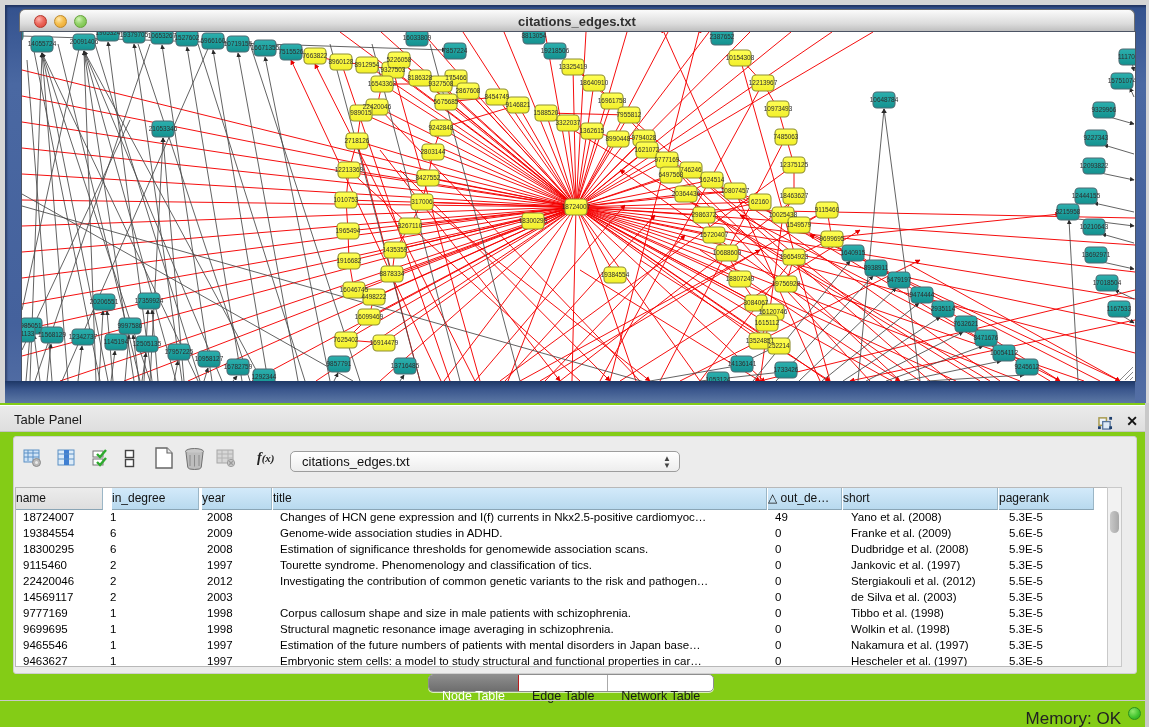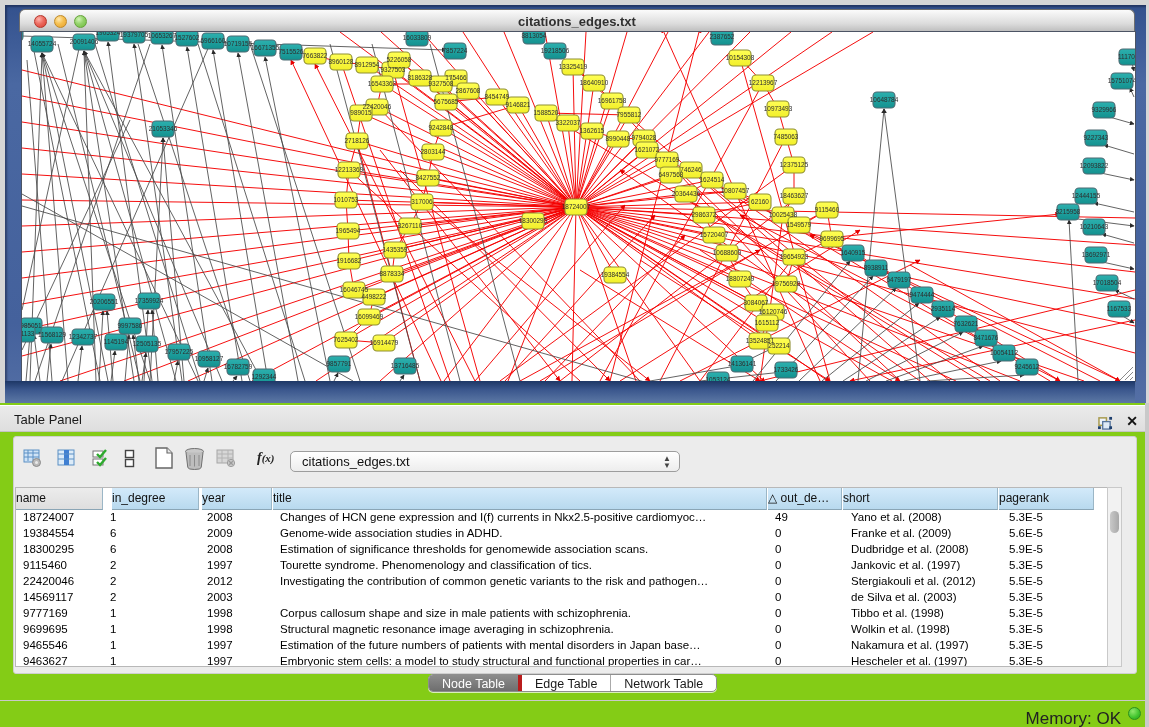--- a/index.html
+++ b/index.html
@@ -27,23 +27,23 @@
 .c0{left:7px;width:82px}
 .c1{left:94px;width:92px}
 .c2{left:191px;width:68px}
 .c3{left:264px;width:490px}
 .c4{left:759px;width:70px}
 .c5{left:835px;width:160px}
 .c6{left:993px;width:100px}
 .vsb{position:absolute;right:14px;top:50px;width:15px;height:180px;background:#f2f2f2;border:1px solid #c9c9c9}
 .vsb .thumb{position:absolute;left:2px;top:23px;width:9px;height:22px;background:linear-gradient(90deg,#c9c9c9,#a8a8a8);border-radius:5px}
 .tabs{position:absolute;left:428px;top:271px;height:18px;font-size:12.5px;border:1px solid #8e8e8e;border-radius:5px;background:#fff;display:flex;box-shadow:0 1px 0 rgba(255,255,255,.7)}
-.tab{padding:2px 13px 0 13px;color:#1a1a1a}
+.tab{padding:14px 13px 0 13px;color:#1a1a1a}
 .tab.sel{background:linear-gradient(#8d8d8d,#6e6e6e);color:#fff;border-radius:4px 0 0 4px}
-.tab.mid{border-left:4px solid #b91c1c;border-right:1px solid #aaa}
+.tab.mid{border-left:1px solid #b91c1c;border-right:1px solid #aaa}
 .status{position:absolute;left:0;top:297px;width:100%;height:27px;border-top:1px solid #c9c9c9}
 .mem{position:absolute;right:28px;top:8px;font-size:17px;color:#222}
 .dot{position:absolute;right:8px;top:6px;width:13px;height:13px;border-radius:50%;background:radial-gradient(circle at 35% 30%,#8fe869,#3fc32c 60%,#2da31e);border:1px solid #2c8f1d}
 .fico{position:absolute;right:36px;top:10px;width:15px;height:14px}
 .xico{position:absolute;right:11px;top:7px;font-size:14px;font-weight:bold;color:#111}
 .rstrip{position:absolute;right:0px;top:0;width:4px;height:324px;background:#c9c9c9}
 </style></head><body>
 <div class="desktop">
   <div class="blue"></div>
   <div class="win">

